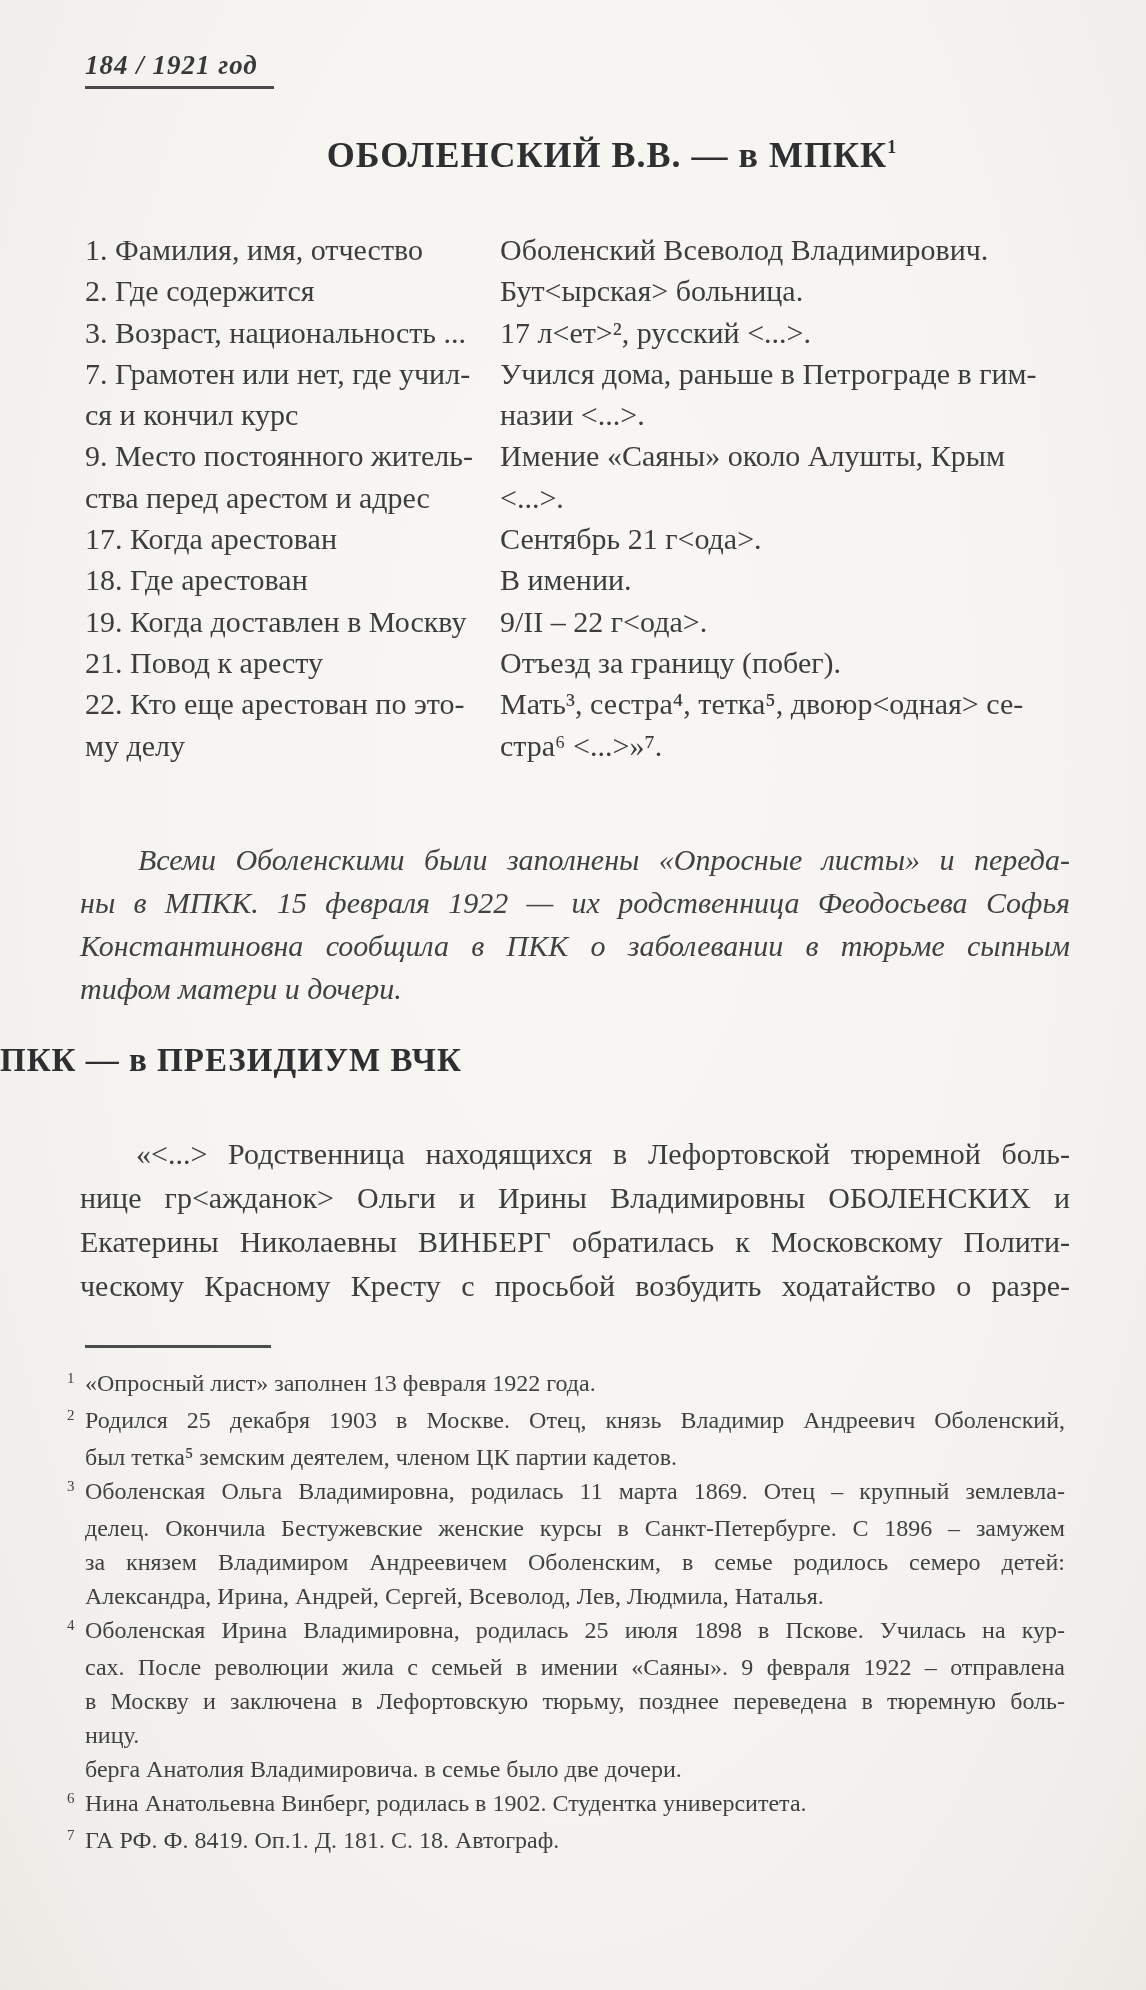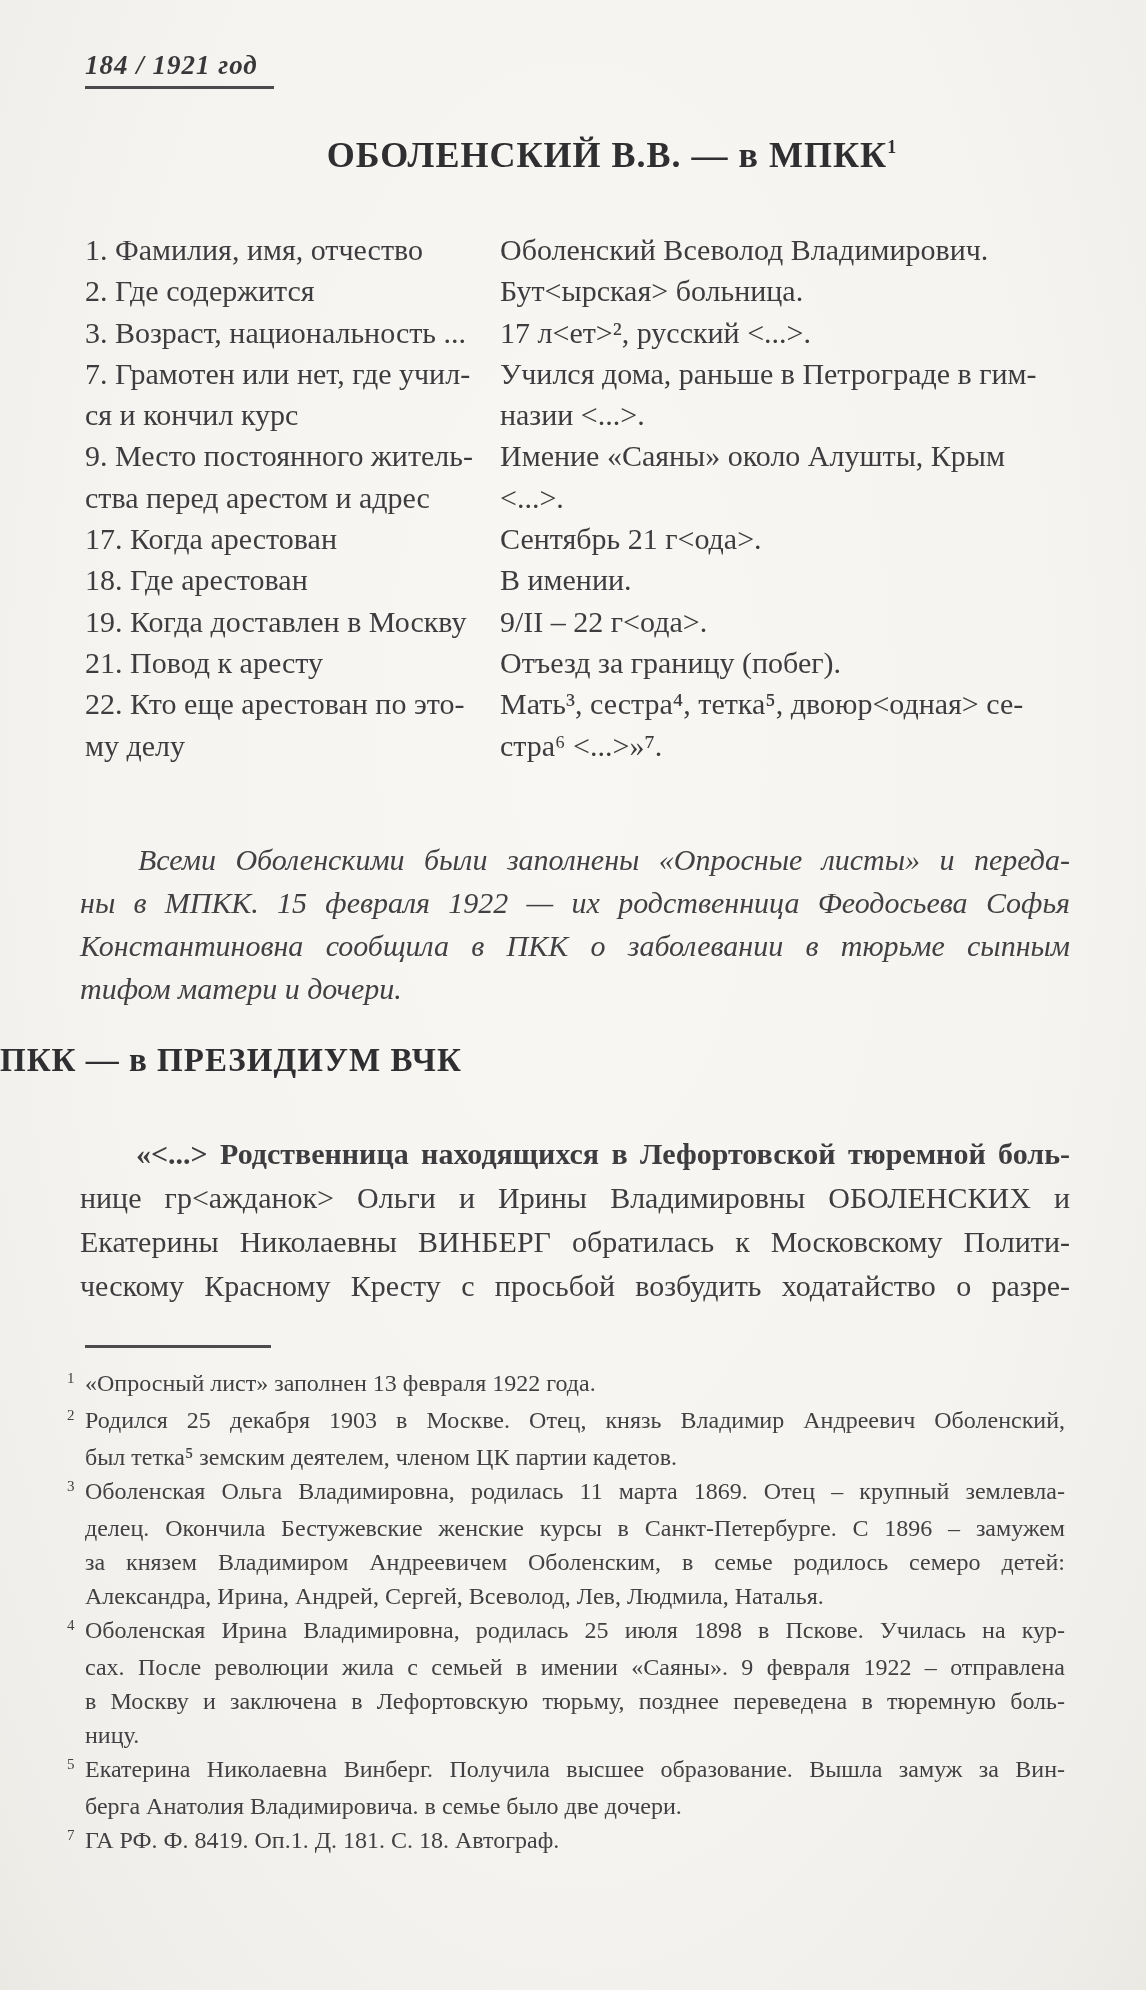--- a/index.html
+++ b/index.html
@@ -45,21 +45,21 @@
   .section-heading{
     position:absolute;left:0;top:1042px;width:100%;
     text-align:left;font-size:33px;font-weight:bold;color:#2f2f31;
     letter-spacing:1px;
   }
   .quote{
     position:absolute;left:80px;top:1132px;width:990px;
     font-size:30px;line-height:44px;color:#3d3d3f;
   }
   .quote .line{text-align:justify;text-align-last:justify;}
-  .quote .line:first-child{text-indent:56px;font-weight:bold;}
+  .quote .line:first-child{text-indent:56px;}
   .fn-rule{
     position:absolute;left:85px;top:1345px;width:186px;height:3px;
     background:#4c4c4e;
   }
   .footnotes{
     position:absolute;left:85px;top:1366px;width:980px;
     font-size:24px;line-height:34px;color:#414143;
   }
   .fn .line:not(:last-child){text-align:justify;text-align-last:justify;}
   .fn-marker{
@@ -163,21 +163,23 @@
       <div class="line">за князем Владимиром Андреевичем Оболенским, в семье родилось семеро детей:</div>
       <div class="line">Александра, Ирина, Андрей, Сергей, Всеволод, Лев, Людмила, Наталья.</div>
     </div>
     <div class="fn">
       <div class="line"><span class="fn-marker">4</span><span>Оболенская Ирина Владимировна, родилась 25 июля 1898 в Пскове. Училась на кур-</span></div>
       <div class="line">сах. После революции жила с семьей в имении «Саяны». 9 февраля 1922 – отправлена</div>
       <div class="line">в Москву и заключена в Лефортовскую тюрьму, позднее переведена в тюремную боль-</div>
       <div class="line">ницу.</div>
     </div>
     <div class="fn">
-      <div class="line"><span class="fn-marker">5</span><span>Екатерина Николаевна Винберг. Получила высшее образование. Вышла замуж за Вин-</span></div>
       <div class="line">берга Анатолия Владимировича. в семье было две дочери.</div>
+    </div>
+    <div class="fn">
+      <div class="line"><span class="fn-marker">6</span><span>Нина Анатольевна Винберг, родилась в 1902. Студентка университета.</span></div>
     </div>
     <div class="fn">
       <div class="line"><span class="fn-marker">7</span><span>ГА РФ. Ф. 8419. Оп.1. Д. 181. С. 18. Автограф.</span></div>
     </div>
   </div>
 
 </div>
 
 </body></html>

